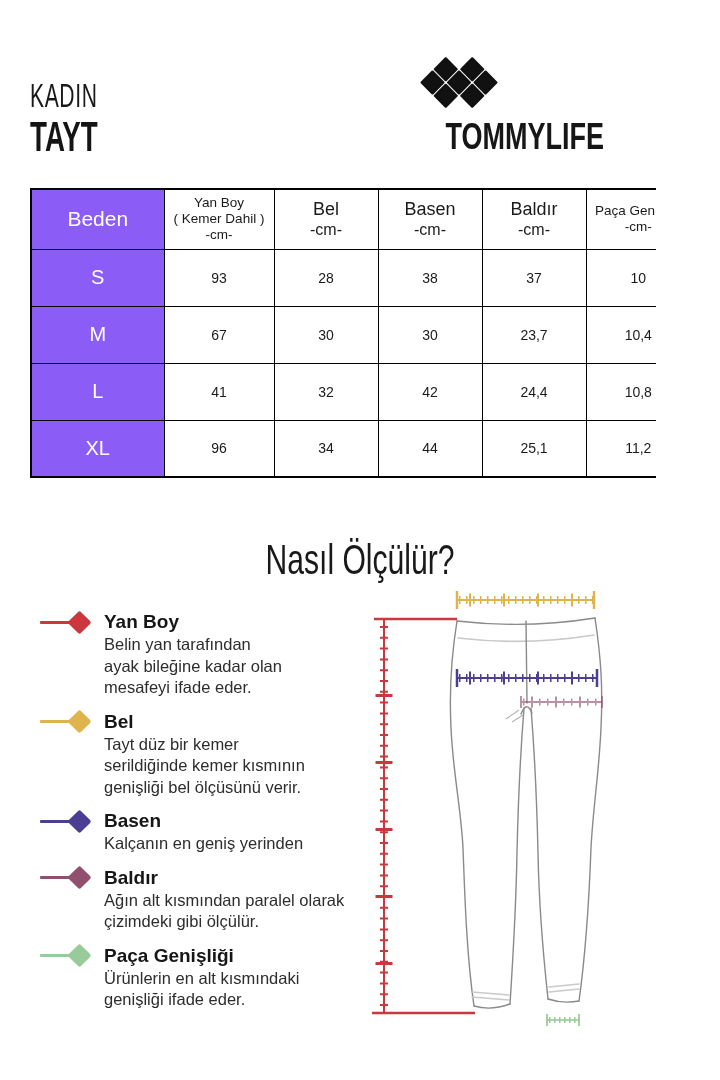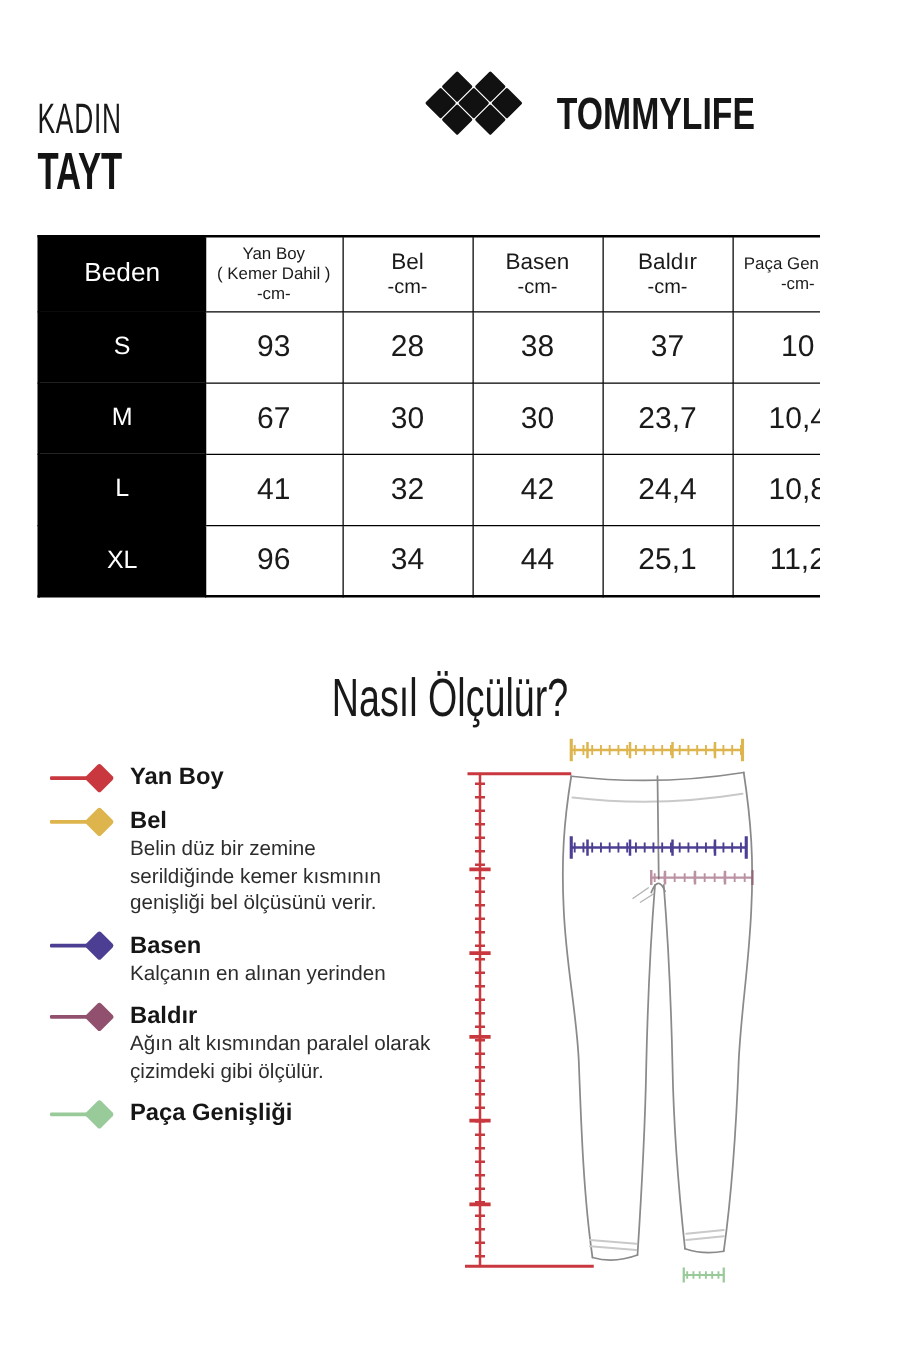--- a/index.html
+++ b/index.html
@@ -5,42 +5,42 @@
   html,body{margin:0;padding:0;background:#fff;}
   .page{position:relative;width:656px;height:1080px;background:#ffffff;overflow:hidden;
         font-family:"Liberation Sans","DejaVu Sans",sans-serif;color:#1c1c1c;}
 
   
   .brand-left{position:absolute;left:30px;top:78px;}
   .category{font-size:34px;font-weight:400;letter-spacing:1px;color:#191919;
             transform:scaleX(.62);transform-origin:left center;line-height:1;}
   .product-type{font-size:42px;font-weight:700;color:#141414;margin-top:4px;
             transform:scaleX(.66);transform-origin:left center;line-height:1;}
-  .logo{position:absolute;right:26px;top:56px;display:flex;flex-direction:row;align-items:flex-end;}
+  .logo{position:absolute;right:26px;top:56px;display:flex;flex-direction:column;align-items:flex-start;}
   .brand-name{font-size:36px;font-weight:700;color:#161616;margin-top:10px;
             transform:scaleX(.75);transform-origin:center;line-height:1;white-space:nowrap;}
 
   
   table.size-table{position:absolute;left:30px;top:188px;width:660px;border-collapse:collapse;
             table-layout:fixed;border:2.5px solid #000;}
   .size-table col.c0{width:133px}.size-table col.c1{width:110px}
   .size-table col.c2{width:104px}.size-table col.c3{width:104px}
   .size-table col.c4{width:104px}.size-table col.c5{width:105px}
   .size-table th,.size-table td{border:1.5px solid #000;text-align:center;vertical-align:middle;padding:0;}
   .size-table thead tr{height:60px;}
   .size-table tbody tr{height:57px;}
-  th.head-black,td.size-cell,th.size-cell{background:#000000;color:#fff;border-color:#000;margin-left:29px;}
+  th.head-black,td.size-cell,th.size-cell{background:#8b5cf6;color:#fff;border-color:#000;margin-left:29px;}
   th.head-black{font-size:21px;font-weight:400;}
   .col-head{font-weight:400;color:#1a1a1a;}
   .col-head .t-lg{font-size:18px;line-height:21px;display:block;}
   .col-head .t-sm{font-size:13.5px;line-height:16px;display:block;}
   .col-head .unit-lg{font-size:16px;line-height:20px;display:block;}
   .col-head .unit-sm{font-size:13.5px;line-height:16px;display:block;}
   th.size-cell{font-size:20px;font-weight:400;}
-  .size-table td.val{font-size:24px;color:#1a1a1a;}
+  .size-table td.val{font-size:14px;color:#1a1a1a;}
 
   
   .section-title{position:absolute;left:0;top:536px;width:720px;text-align:center;
             font-size:43px;font-weight:400;color:#191919;margin:0;
             transform:scaleX(.7);transform-origin:center;line-height:1.1;}
 
   
   .legend{position:absolute;left:40px;top:610px;width:330px;display:flex;flex-direction:column;gap:11px;}
   .legend-item{display:grid;grid-template-columns:64px 1fr;}
   .legend-marker{display:flex;align-items:center;height:24px;margin-top:0;}
@@ -160,47 +160,52 @@
 
   <div class="legend">
 
     <div class="legend-item">
       <div class="legend-marker">
         <span class="marker-line" style="background: rgb(201, 56, 62);"></span>
         <span class="marker-diamond" style="background: rgb(201, 56, 62);"></span>
       </div>
       <div class="legend-text">
         <div class="legend-name">Yan Boy</div>
+        <div class="legend-desc">
+          <div>Belin yan tarafından</div>
+          <div>ayak bileğine kadar olan</div>
+          <div>mesafeyi ifade eder.</div>
+        </div>
       </div>
     </div>
 
     <div class="legend-item">
       <div class="legend-marker">
         <span class="marker-line" style="background: rgb(222, 180, 76);"></span>
         <span class="marker-diamond" style="background: rgb(222, 180, 76);"></span>
       </div>
       <div class="legend-text">
         <div class="legend-name">Bel</div>
         <div class="legend-desc">
-          <div>Belin düz bir zemine</div>
+          <div>Tayt düz bir kemer</div>
           <div>serildiğinde kemer kısmının</div>
           <div>genişliği bel ölçüsünü verir.</div>
         </div>
       </div>
     </div>
 
     <div class="legend-item">
       <div class="legend-marker">
         <span class="marker-line" style="background: rgb(76, 63, 147);"></span>
         <span class="marker-diamond" style="background: rgb(76, 63, 147);"></span>
       </div>
       <div class="legend-text">
         <div class="legend-name">Basen</div>
         <div class="legend-desc">
-          <div>Kalçanın en alınan yerinden</div>
+          <div>Kalçanın en geniş yerinden</div>
         </div>
       </div>
     </div>
 
     <div class="legend-item">
       <div class="legend-marker">
         <span class="marker-line" style="background: rgb(145, 80, 109);"></span>
         <span class="marker-diamond" style="background: rgb(145, 80, 109);"></span>
       </div>
       <div class="legend-text">
@@ -212,20 +217,24 @@
       </div>
     </div>
 
     <div class="legend-item">
       <div class="legend-marker">
         <span class="marker-line" style="background: rgb(153, 202, 153);"></span>
         <span class="marker-diamond" style="background: rgb(153, 202, 153);"></span>
       </div>
       <div class="legend-text">
         <div class="legend-name">Paça Genişliği</div>
+        <div class="legend-desc">
+          <div>Ürünlerin en alt kısmındaki</div>
+          <div>genişliği ifade eder.</div>
+        </div>
       </div>
     </div>
 
   </div>
 
   <div class="figure">
     <svg viewBox="0 0 348 492" width="348" height="492">
 
       <g>
         <path class="ln-out" d="M85 33 Q154 41 223 30"></path>

